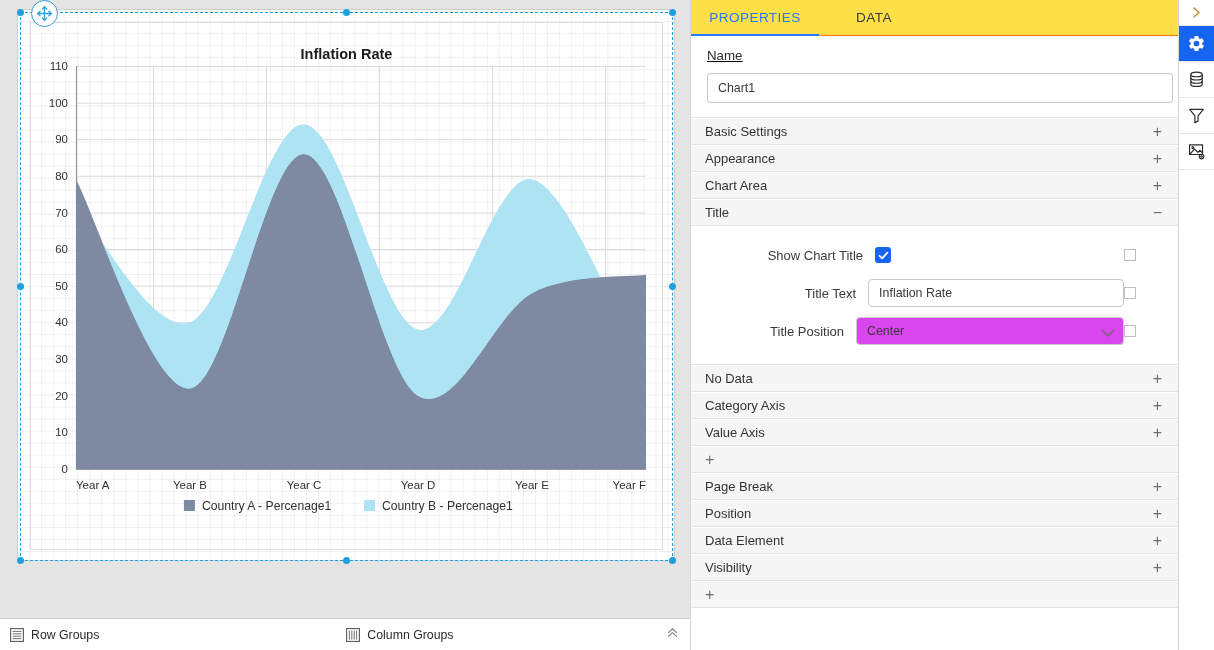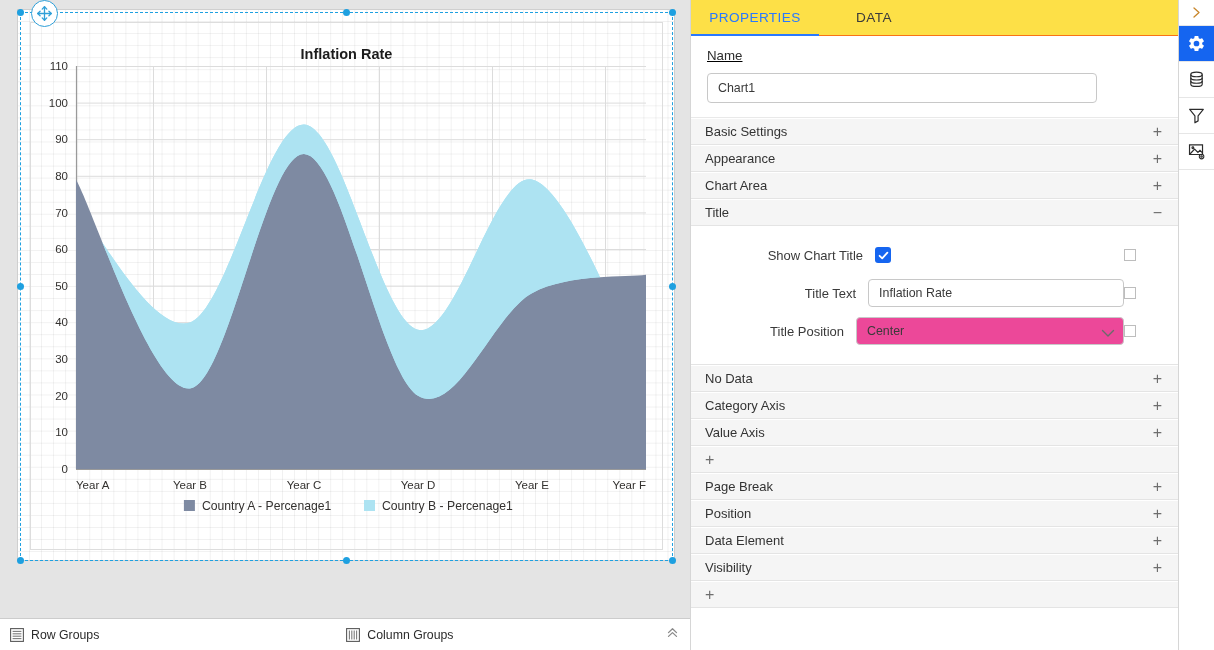--- a/index.html
+++ b/index.html
@@ -158,21 +158,21 @@
   #tab-properties::after {
     content: "";
     position: absolute; left: 0; right: 0; bottom: -1px;
     height: 2.5px; background: #2979ff;
   }
   #tab-data { width: 110px; }
 
   #name-block { padding: 12px 16px 14px 16px; border-bottom: 1px solid #e9e9e9; text-decoration: underline; }
   #name-label { font-size: 13.3px; color: #2d2d2d; margin-bottom: 10px; }
   #name-input {
-    width: 390px; height: 30px;
+    width: 466px; height: 30px;
     border: 1px solid #c8c8c8;
     border-radius: 4px;
     padding: 0 10px;
     font-size: 12.4px;
     color: #3a3a3a;
     font-family: "Liberation Sans", sans-serif;
     outline: none;
     background: #fff;
   }
 
@@ -233,21 +233,21 @@
     outline: none; background: #fff;
   }
   .sel-wrap { position: relative; width: 268px; height: 28px; }
   .sel-input {
     width: 268px; height: 28px;
     border: 1px solid #c8c8c8;
     border-radius: 4px;
     padding: 0 28px 0 10px;
     font-size: 12.4px; color: #3a3a3a;
     display: flex; align-items: center;
-    background: #ec4899;
+    background: #d946ef;
     cursor: pointer;
   }
   .sel-chev {
     position: absolute; right: 9px; top: 8px;
     pointer-events: none;
   }
 
   
   #icon-rail {
     position: absolute;

